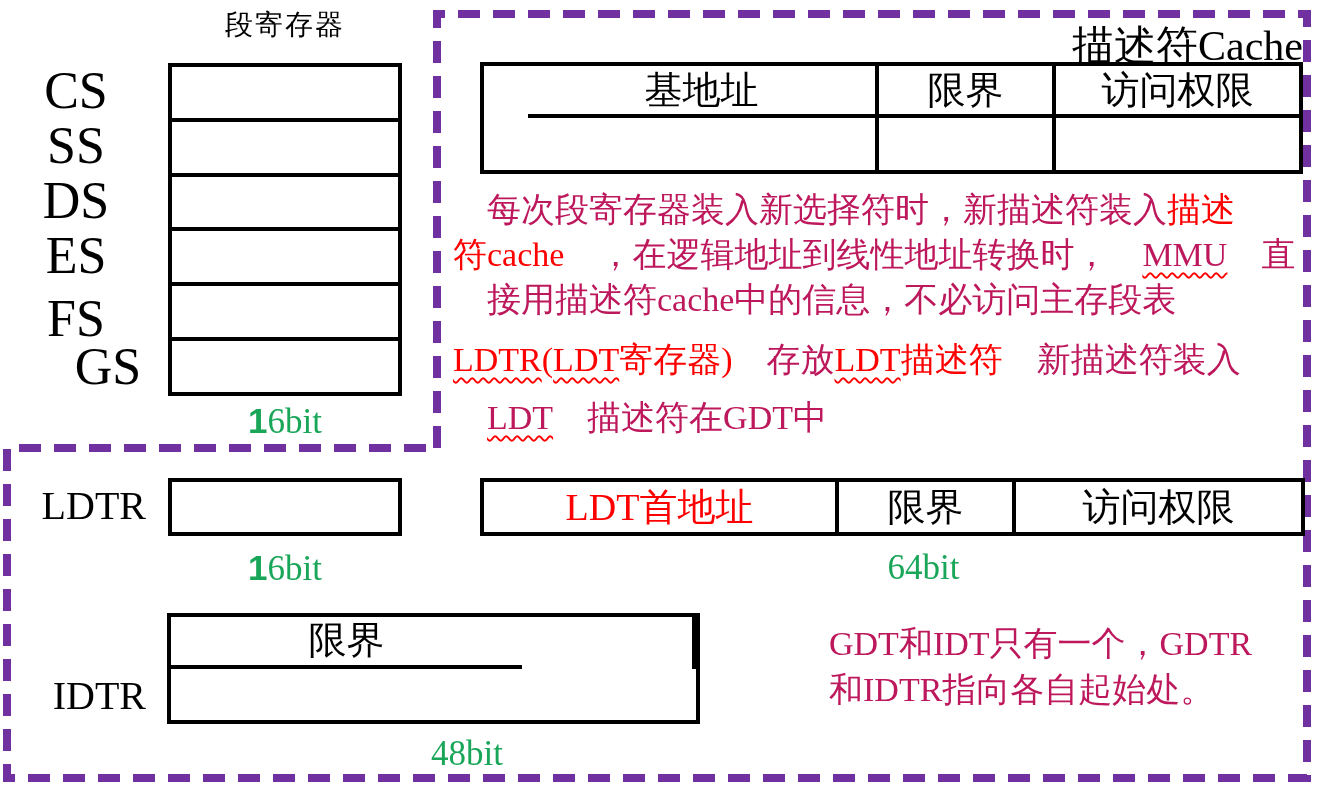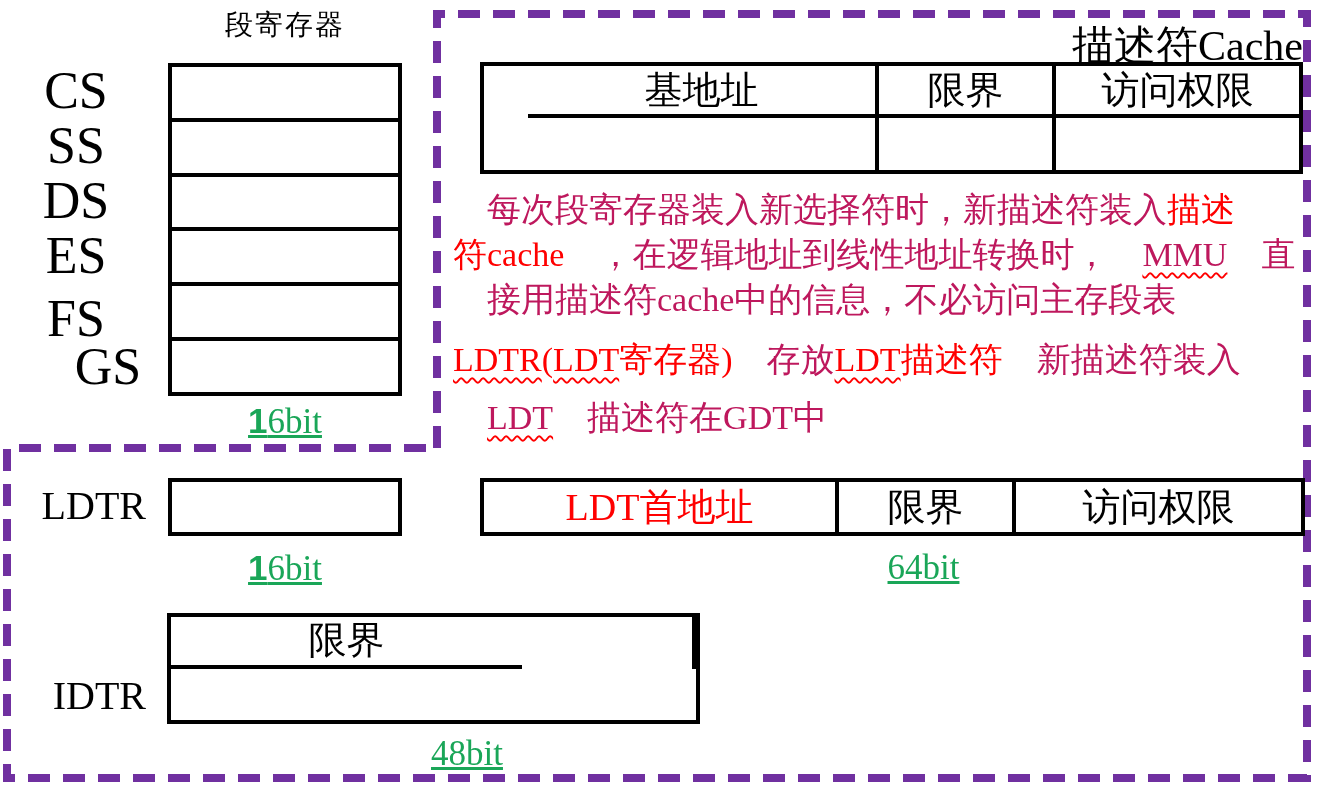--- a/index.html
+++ b/index.html
@@ -25,21 +25,21 @@
   .bR{border-right:4px solid #000;}
   .bB{border-bottom:4px solid #000;}
 
   .cache-title{left:480px;top:18px;width:823px;text-align:right;font-size:42px;}
   .cache-table{left:480px;top:62px;width:823px;height:112px;grid-template-columns:351px 177px 1fr;grid-template-rows:52px 1fr;padding-left:44px;}
   .ldt-table{left:480px;top:478px;width:825px;height:58px;grid-template-columns:355px 177px 1fr;grid-template-rows:1fr;}
   .gdt-table{left:167px;top:613px;width:533px;height:111px;grid-template-columns:351px 1fr;grid-template-rows:1fr 1fr;}
 
   .blue{color:#be185d;margin-left:34px;}
   .red{color:#ff0000;}
-  .green{color:#1aa658;text-decoration:underline;}
+  .green{color:#1aa658;}
   .sq{text-decoration:underline;text-decoration-style:wavy;text-decoration-color:#ff0000;
       text-decoration-thickness:2px;text-underline-offset:6px;}
 
   .note{font-size:34px;line-height:45px;white-space:nowrap;}
   .bit{font-size:35px;text-align:center;}
   .bit.first-sans::first-letter{font-family:"Liberation Sans","DejaVu Sans",sans-serif;font-weight:600;}
 
   .side-label{height:56px;line-height:56px;text-align:right;font-size:40px;}
 </style>
 </head>
@@ -109,14 +109,18 @@
 
   <div class="abs side-label" style="left:0;top:668px;width:146px;">IDTR</div>
 
   <div class="abs grid gdt-table">
     <div class="c bB">限界</div>
     <div class="c bR"></div>
     <div class="c"></div>
   </div>
   <div class="abs bit green" style="left:167px;top:734px;width:600px;">48bit</div>
 
+  <div class="abs note blue" style="left:795px;top:621px;line-height:46px;">
+    <div>GDT和IDT只有一个，GDTR</div>
+    <div>和IDTR指向各自起始处。</div>
+  </div>
 
 </div>
 
 </body></html>

